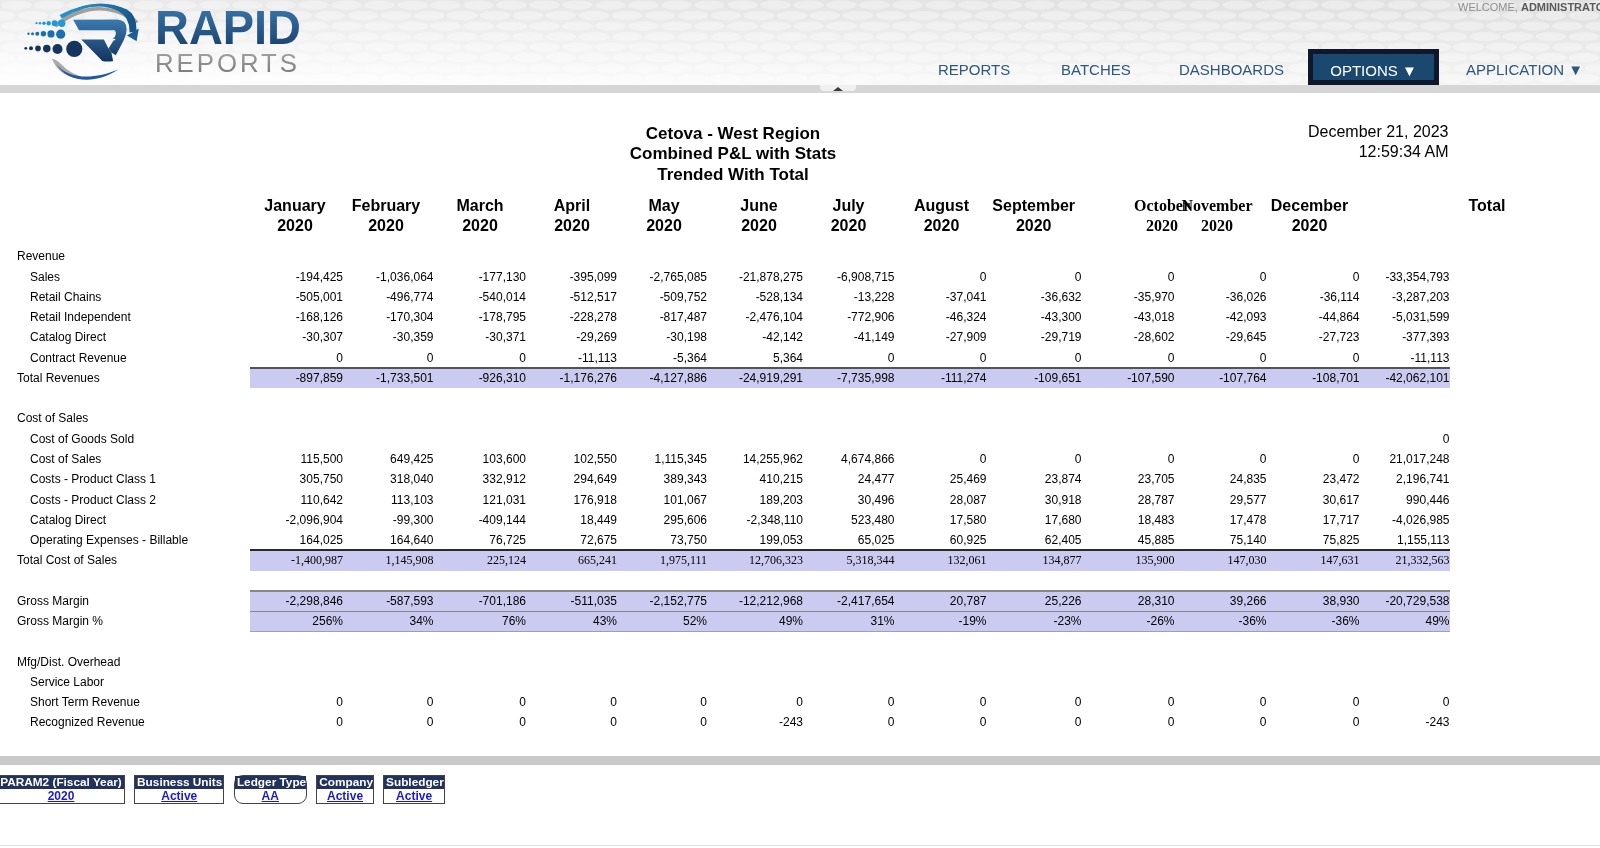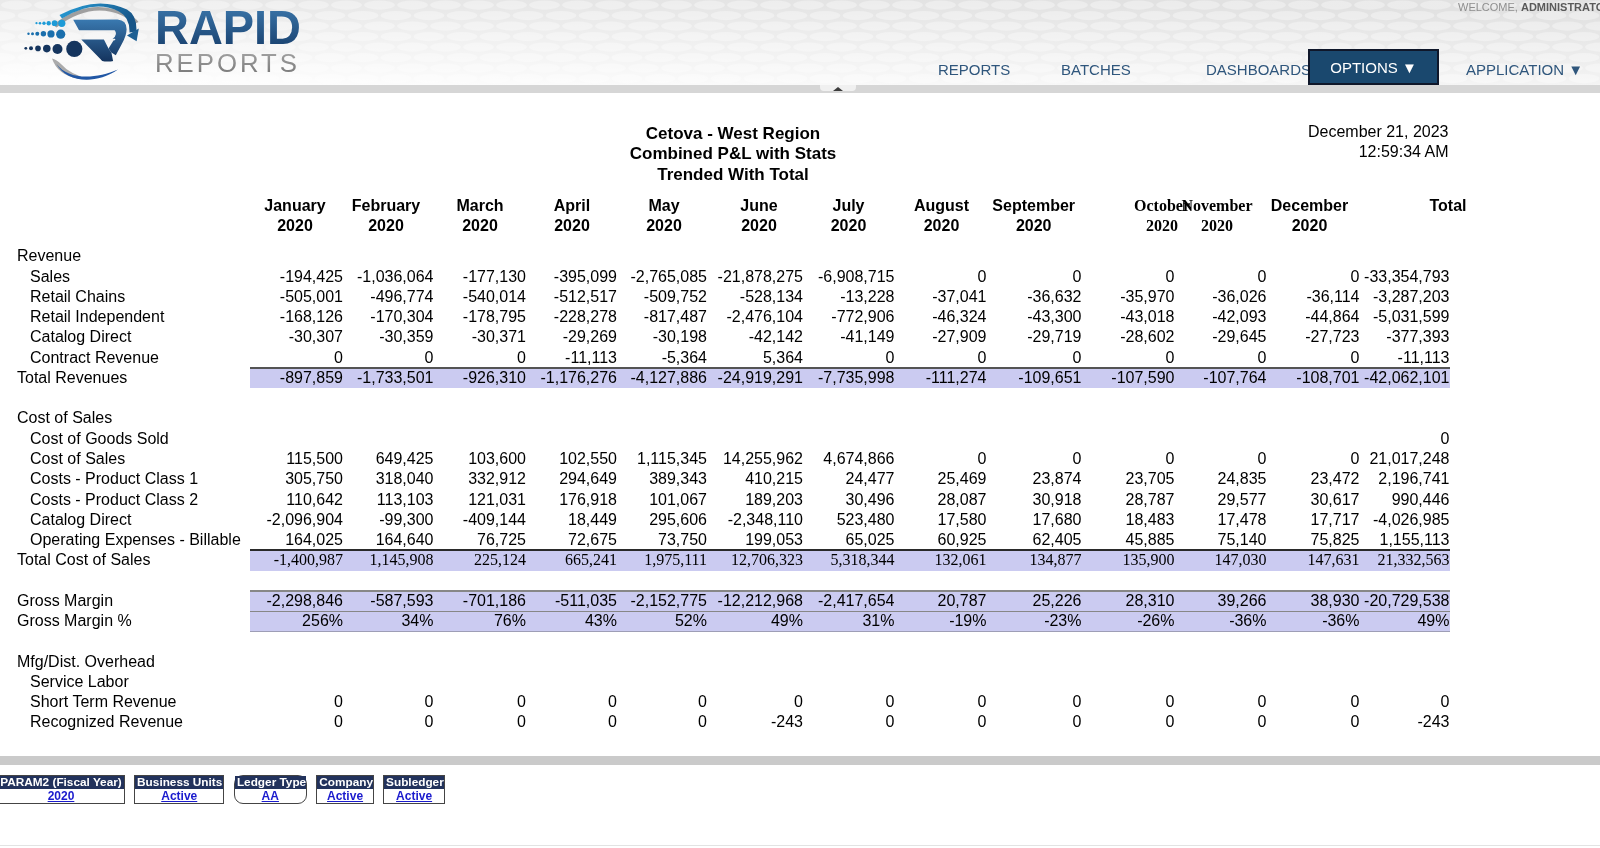--- a/index.html
+++ b/index.html
@@ -9,32 +9,32 @@
 #hdr .pat{position:absolute;left:0;top:0;width:1600px;height:85px;}
 #graybar{position:absolute;left:0;top:85px;width:1600px;height:8px;background:#d6d6d6;}
 #tab{position:absolute;left:820px;top:85px;width:36px;height:6px;background:#f0f0f0;border-radius:0 0 4px 4px;}
 #tab:after{content:"";position:absolute;left:13px;top:1.5px;width:0;height:0;
   border-left:5px solid transparent;border-right:5px solid transparent;border-bottom:4px solid #3c3c3c;}
 #welcome{position:absolute;top:1px;left:1458px;width:300px;white-space:nowrap;font-size:11px;color:#8e8e8e;}
 #welcome b{color:#5a5a5a;}
 
 .nav{position:absolute;top:61px;height:17px;line-height:17px;font-size:15px;color:#2f567c;white-space:nowrap;}
 #optbtn{position:absolute;left:1308px;top:49px;width:131px;height:36px;background:#1a486e;
-  border:2px solid #0f172a;box-sizing:border-box;color:#fff;text-align:center;line-height:33px;font-size:15px;}
+  border:5px solid #0f172a;box-sizing:border-box;color:#fff;text-align:center;line-height:33px;font-size:15px;}
 
 #title{position:absolute;left:333px;top:124px;width:800px;text-align:center;
   font-size:17px;font-weight:bold;line-height:20.27px;color:#000;}
 #rdate{position:absolute;left:1148.5px;top:121.7px;width:300px;text-align:right;
   font-size:16px;line-height:20.27px;color:#000;}
 
 .ch{position:absolute;top:195.8px;width:120px;margin-left:-60px;text-align:center;
   font-size:16px;font-weight:bold;line-height:20.1px;color:#000;}
 
 #tbl{position:absolute;left:0;top:246.34px;border-collapse:collapse;table-layout:fixed;
-  width:1449.5px;font-size:16px;color:#000;padding-left:21px;}
+  width:1449.5px;font-size:12px;color:#000;padding-left:21px;}
 #tbl td{padding:0;margin:0;height:20.27px;line-height:20.27px;overflow:hidden;white-space:nowrap;
   vertical-align:middle;}
 #tbl td.n{text-align:right;}
 #tbl td.lsec{padding-left:17px;}
 #tbl td.litem{padding-left:30px;}
 tr.total td.n{background:#cbcbf1;}
 tr.pct td.n{background:#cbcbf1;}
 tr.serif td.n{font-family:"Liberation Serif",serif;}
 .hline{position:absolute;left:250px;width:1199.5px;}
 
@@ -124,40 +124,40 @@
       <circle cx="57.5" cy="49" r="5"></circle>
       <circle cx="74.3" cy="48.9" r="8.1"></circle>
 </g>
 
 <text x="155" y="44.1" font-family="Liberation Sans, sans-serif" font-weight="bold" font-size="49" fill="url(#lgTxt)" textLength="146" lengthAdjust="spacingAndGlyphs">RAPID</text>
 <text x="155" y="72.2" font-family="Liberation Sans, sans-serif" font-size="26" fill="url(#lgGrey)" textLength="145" lengthAdjust="spacingAndGlyphs" letter-spacing="3">REPORTS</text>
 </svg>
 <div id="welcome">WELCOME, <b>ADMINISTRATOR</b></div>
 <div class="nav" style="left:938px;">REPORTS</div>
 <div class="nav" style="left:1061px;">BATCHES</div>
-<div class="nav" style="left:1206px;">DASHBOARDS</div>
+<div class="nav" style="left:1179px;">DASHBOARDS</div>
 <div id="optbtn">OPTIONS ▼</div>
 <div class="nav" style="left:1466px;">APPLICATION ▼</div>
 <div id="graybar"></div>
 <div id="tab"></div>
 <div id="title">Cetova - West Region<br>Combined P&amp;L with Stats<br>Trended With Total</div>
 <div id="rdate">December 21, 2023<br>12:59:34 AM</div>
 <div class="ch" style="left:295px;">January<br>2020</div>
 <div class="ch" style="left:386px;">February<br>2020</div>
 <div class="ch" style="left:480px;">March<br>2020</div>
 <div class="ch" style="left:572px;">April<br>2020</div>
 <div class="ch" style="left:664px;">May<br>2020</div>
 <div class="ch" style="left:759px;">June<br>2020</div>
 <div class="ch" style="left:848.5px;">July<br>2020</div>
 <div class="ch" style="left:941.5px;">August<br>2020</div>
 <div class="ch" style="left:1033.7px;">September<br>2020</div>
 <div class="ch" style="left:1162px;font-family:Liberation Serif, serif;">October<br>2020</div>
 <div class="ch" style="left:1217px;font-family:Liberation Serif, serif;">November<br>2020</div>
 <div class="ch" style="left:1309.5px;">December<br>2020</div>
-<div class="ch" style="left:1448px;">Total</div>
+<div class="ch" style="left:1487px;">Total</div>
 <table id="tbl">
     <colgroup>
       <col style="width:250px">
       <col style="width:93px">
       <col style="width:90.5px">
       <col style="width:92.5px">
       <col style="width:91px">
       <col style="width:90px">
       <col style="width:96px">
       <col style="width:91.5px">

